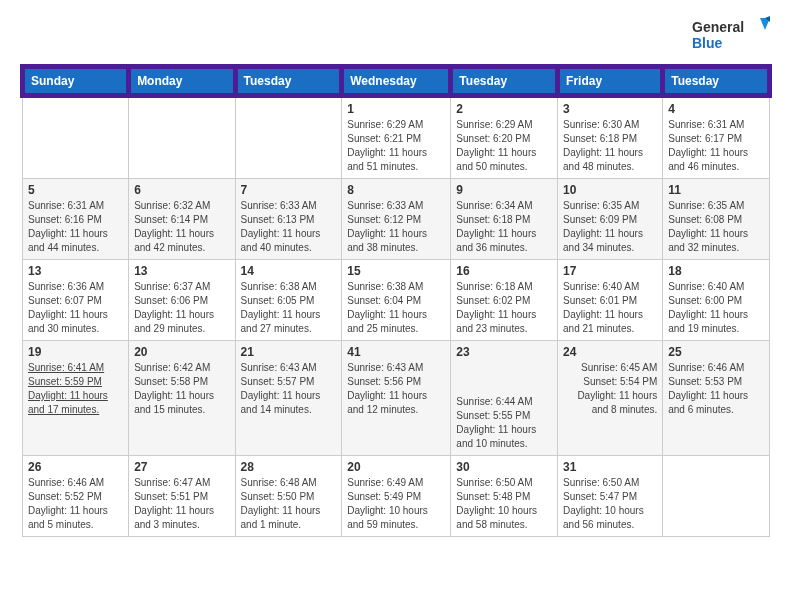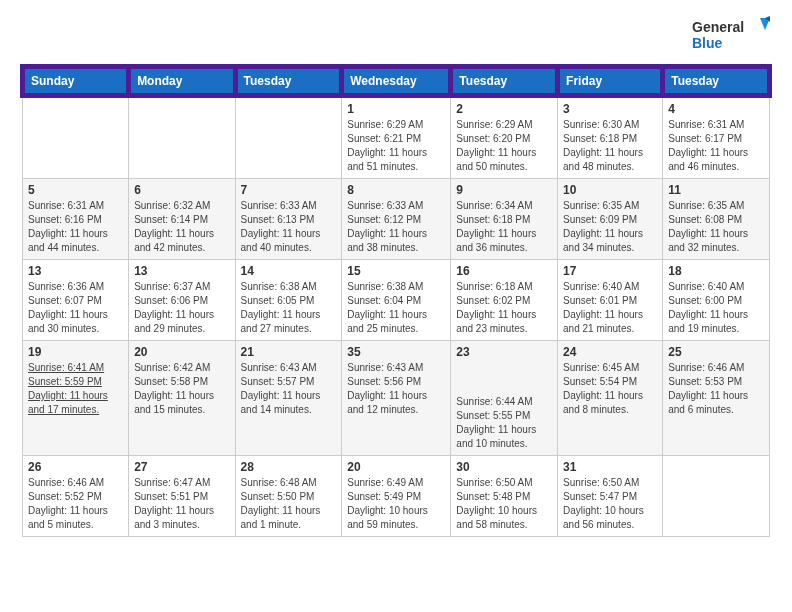--- a/index.html
+++ b/index.html
@@ -264,36 +264,36 @@
 and 15 minutes.</div>
           </td>
           <td>
             <div class="day-number">21</div>
             <div class="day-info" style="white-space: pre-line;">Sunrise: 6:43 AM
 Sunset: 5:57 PM
 Daylight: 11 hours
 and 14 minutes.</div>
           </td>
           <td>
-            <div class="day-number">35</div>
+            <div class="day-number">41</div>
             <div class="day-info" style="white-space: pre-line;">Sunrise: 6:43 AM
 Sunset: 5:56 PM
 Daylight: 11 hours
 and 12 minutes.</div>
           </td>
           <td>
             <div class="day-number">23</div>
             <div class="day-info" style="white-space: pre-line; margin-top: 36px;">Sunrise: 6:44 AM
 Sunset: 5:55 PM
 Daylight: 11 hours
 and 10 minutes.</div>
           </td>
           <td>
             <div class="day-number">24</div>
-            <div class="day-info" style="white-space: pre-line;">Sunrise: 6:45 AM
+            <div class="day-info" style="white-space: pre-line; text-align: right;">Sunrise: 6:45 AM
 Sunset: 5:54 PM
 Daylight: 11 hours
 and 8 minutes.</div>
           </td>
           <td>
             <div class="day-number">25</div>
             <div class="day-info" style="white-space: pre-line;">Sunrise: 6:46 AM
 Sunset: 5:53 PM
 Daylight: 11 hours
 and 6 minutes.</div>

